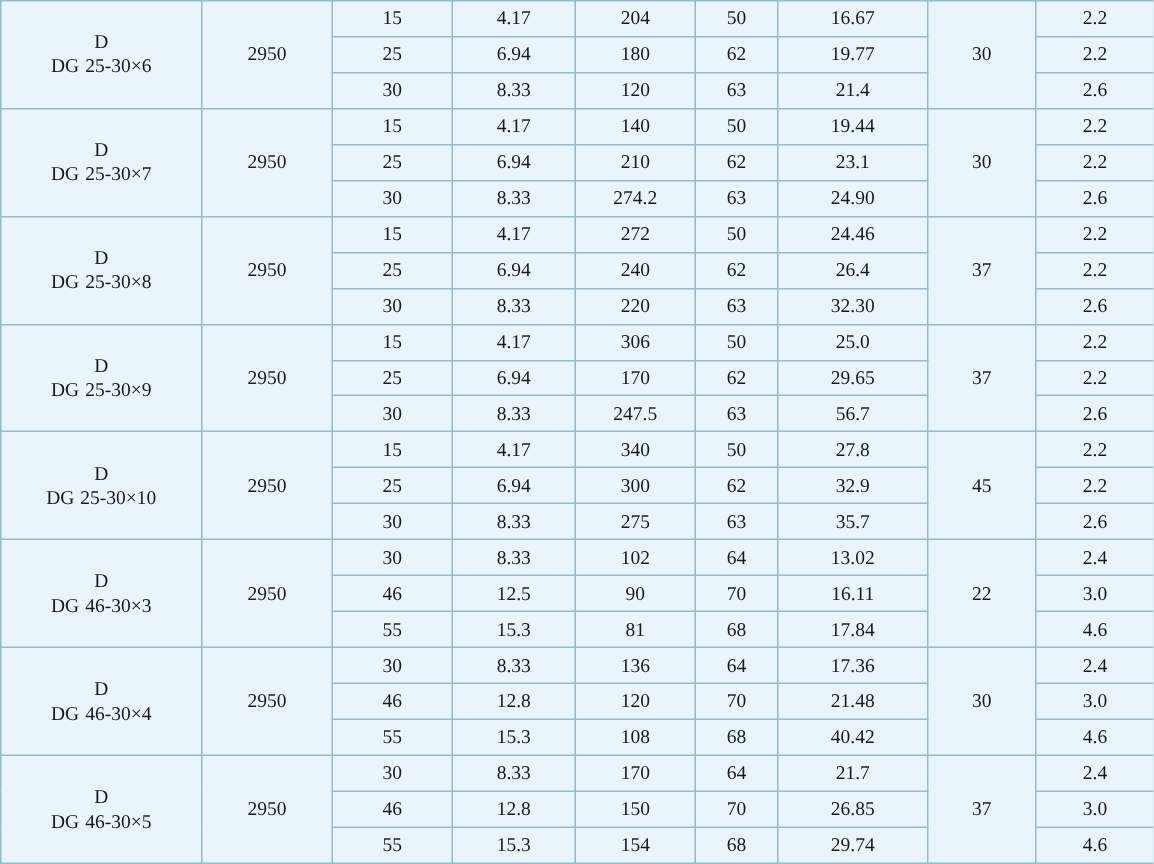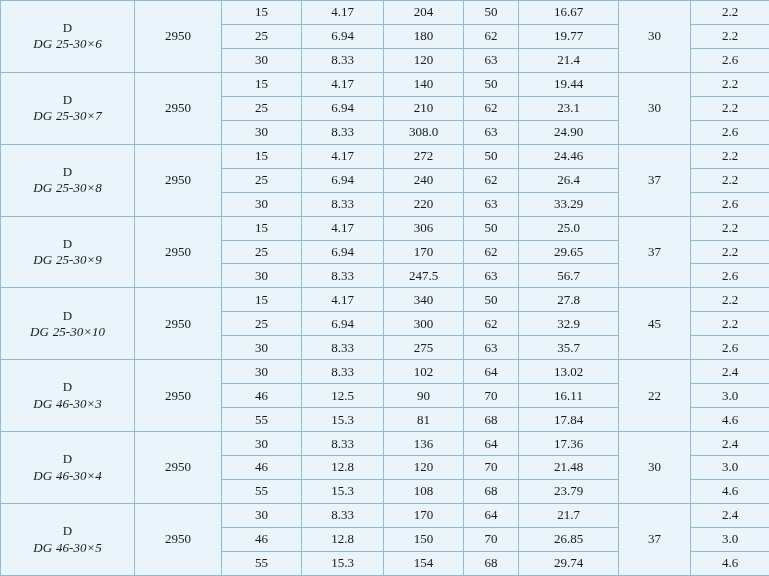--- a/index.html
+++ b/index.html
@@ -33,21 +33,20 @@
     padding-left: 9px;
     font-size: 13px;
     line-height: 1.5;
     white-space: nowrap;
   }
   td.model .m-line1 {
     display: block;
   }
   td.model .m-line2 {
     display: block;
-    font-style: italic;
   }
   td.model .m-line2 .m-name {
     display: inline-block;
     margin-right: 4px;
   }
   col.c-model { width: 134px; }
   col.c-speed { width: 87px; }
   col.c-a     { width: 80px; }
   col.c-b     { width: 82px; }
   col.c-c     { width: 80px; }
@@ -120,21 +119,21 @@
         <td>25</td>
         <td>6.94</td>
         <td>210</td>
         <td>62</td>
         <td>23.1</td>
         <td>2.2</td>
       </tr>
       <tr>
         <td>30</td>
         <td>8.33</td>
-        <td>308.0</td>
+        <td>274.2</td>
         <td>63</td>
         <td>24.90</td>
         <td>2.6</td>
       </tr>
       <tr>
         <td class="model" rowspan="3">
           <span class="m-line1">D</span>
           <span class="m-line2"><span class="m-name">DG</span><span class="m-spec">25-30×8</span></span>
         </td>
         <td rowspan="3">2950</td>
@@ -152,21 +151,21 @@
         <td>240</td>
         <td>62</td>
         <td>26.4</td>
         <td>2.2</td>
       </tr>
       <tr>
         <td>30</td>
         <td>8.33</td>
         <td>220</td>
         <td>63</td>
-        <td>33.29</td>
+        <td>32.30</td>
         <td>2.6</td>
       </tr>
       <tr>
         <td class="model" rowspan="3">
           <span class="m-line1">D</span>
           <span class="m-line2"><span class="m-name">DG</span><span class="m-spec">25-30×9</span></span>
         </td>
         <td rowspan="3">2950</td>
         <td>15</td>
         <td>4.17</td>
@@ -272,21 +271,21 @@
         <td>120</td>
         <td>70</td>
         <td>21.48</td>
         <td>3.0</td>
       </tr>
       <tr>
         <td>55</td>
         <td>15.3</td>
         <td>108</td>
         <td>68</td>
-        <td>23.79</td>
+        <td>40.42</td>
         <td>4.6</td>
       </tr>
       <tr>
         <td class="model" rowspan="3">
           <span class="m-line1">D</span>
           <span class="m-line2"><span class="m-name">DG</span><span class="m-spec">46-30×5</span></span>
         </td>
         <td rowspan="3">2950</td>
         <td>30</td>
         <td>8.33</td>

